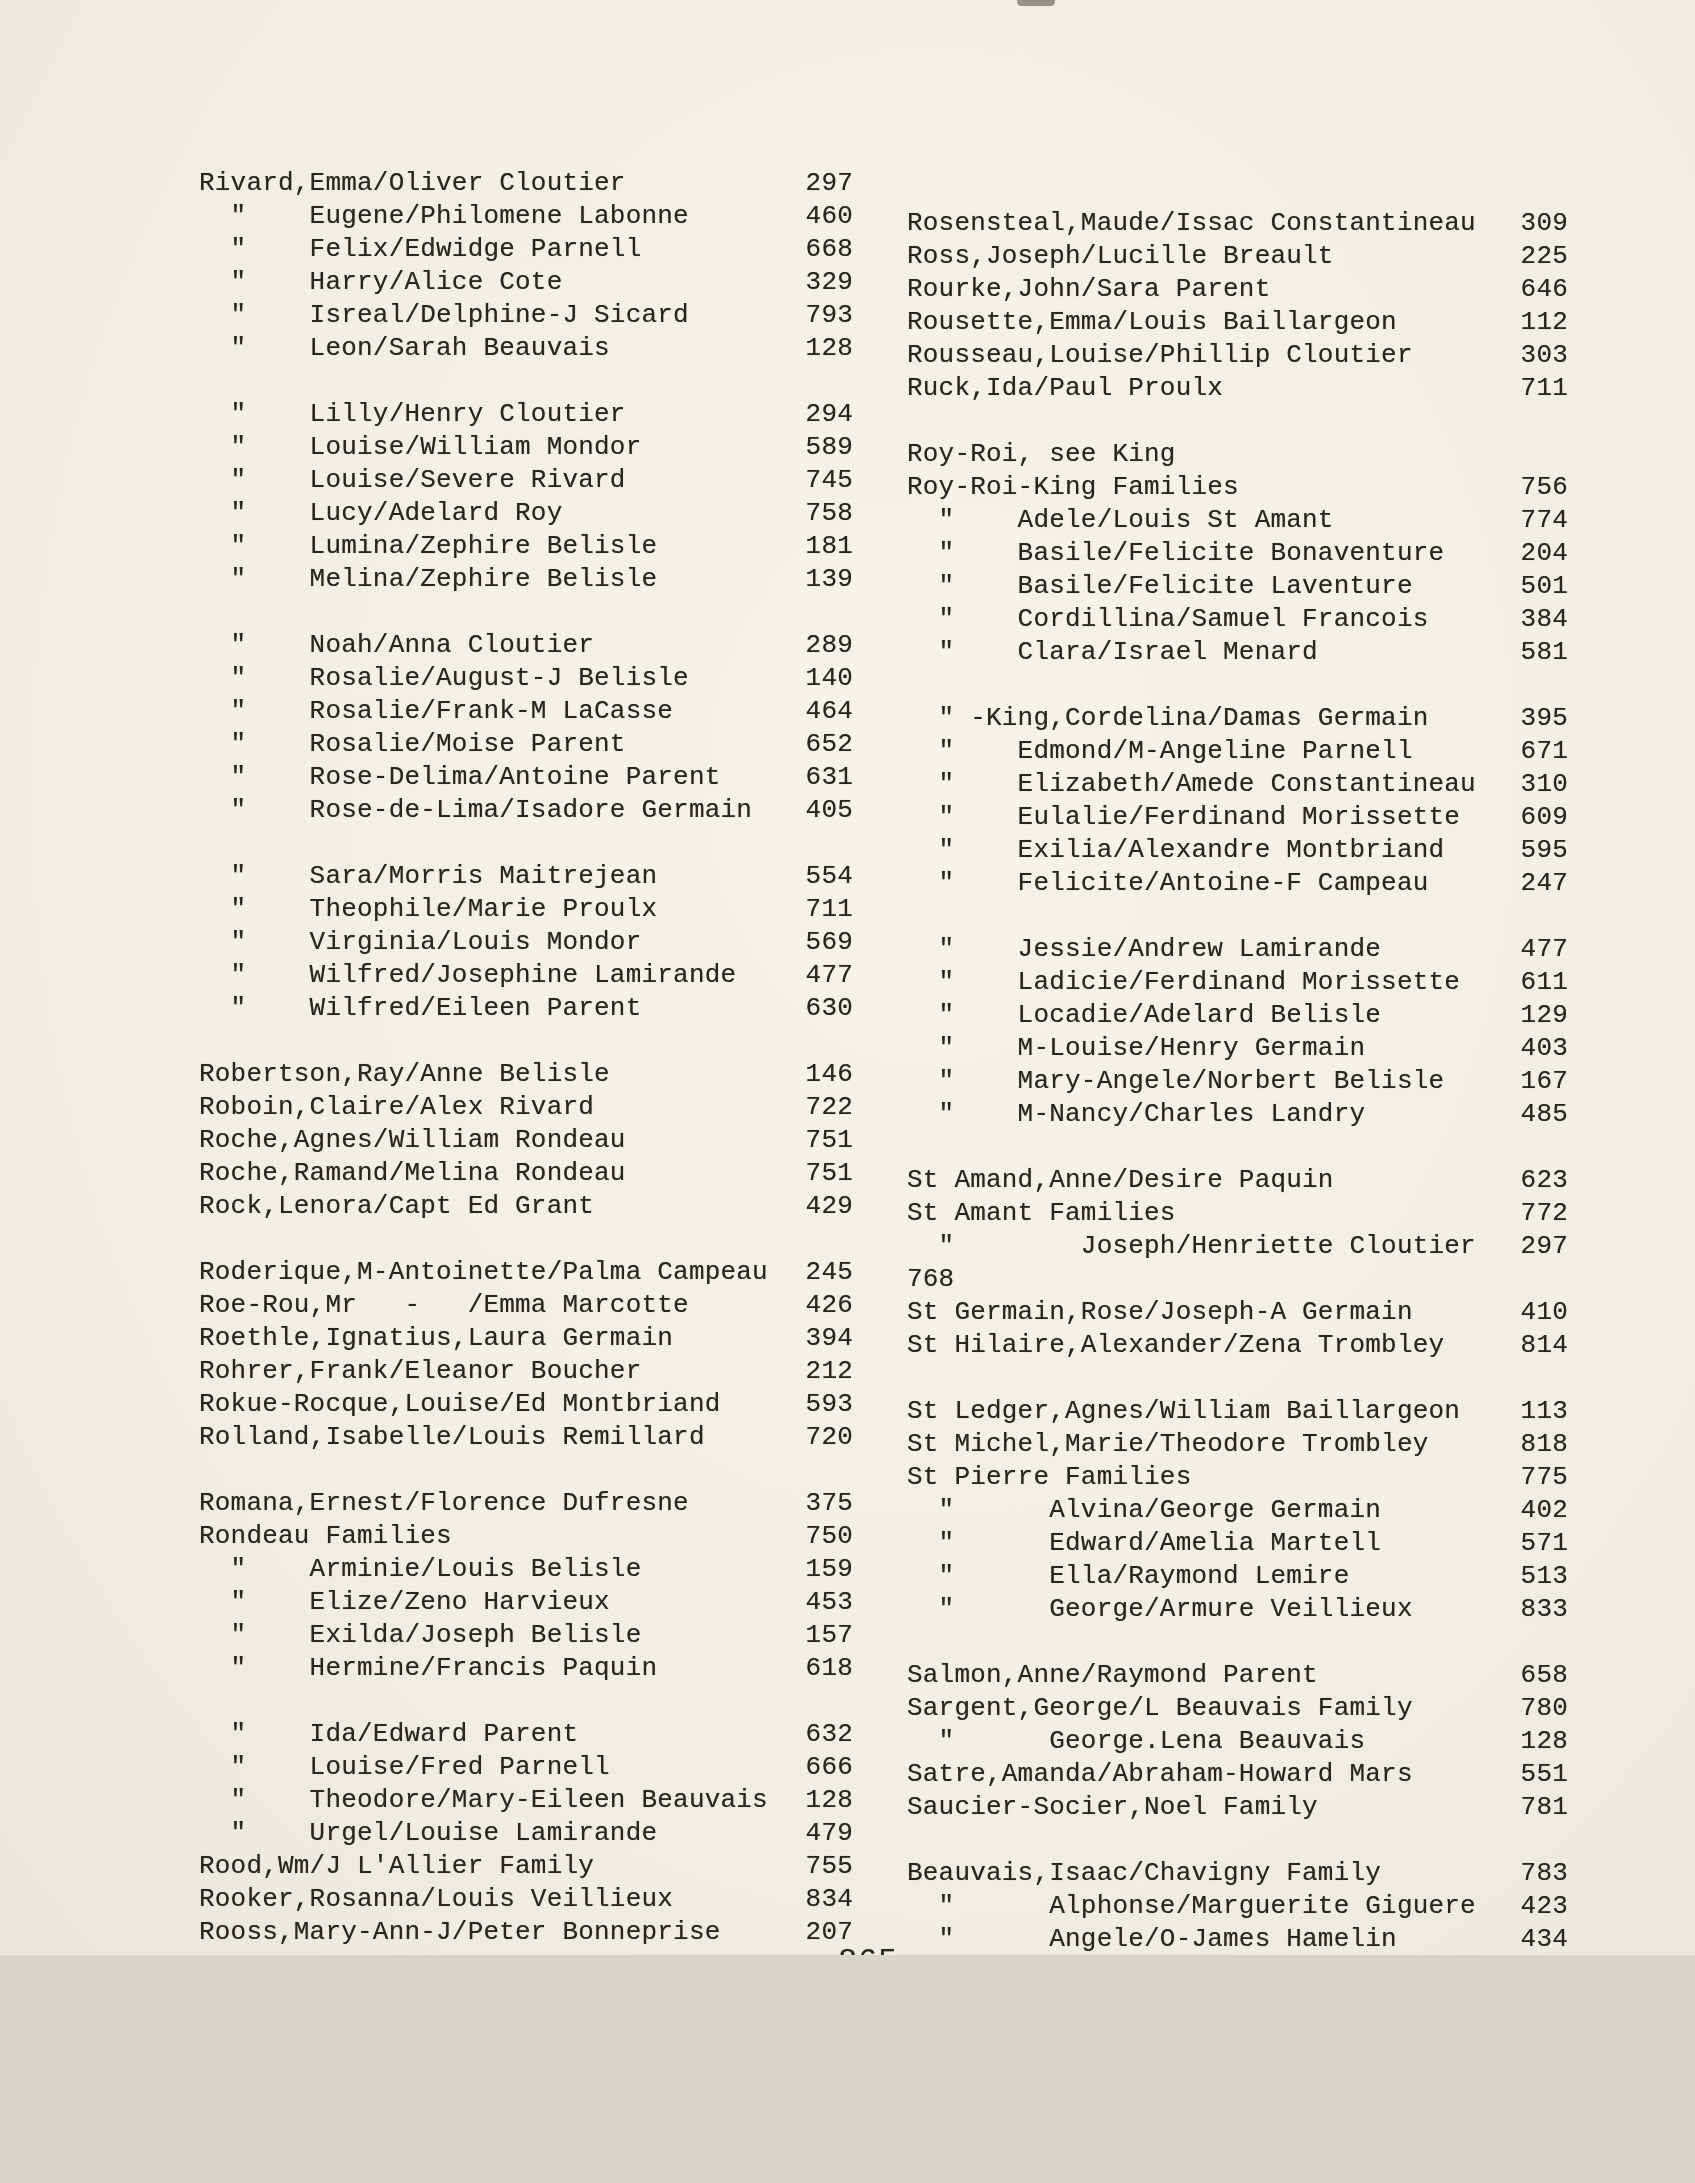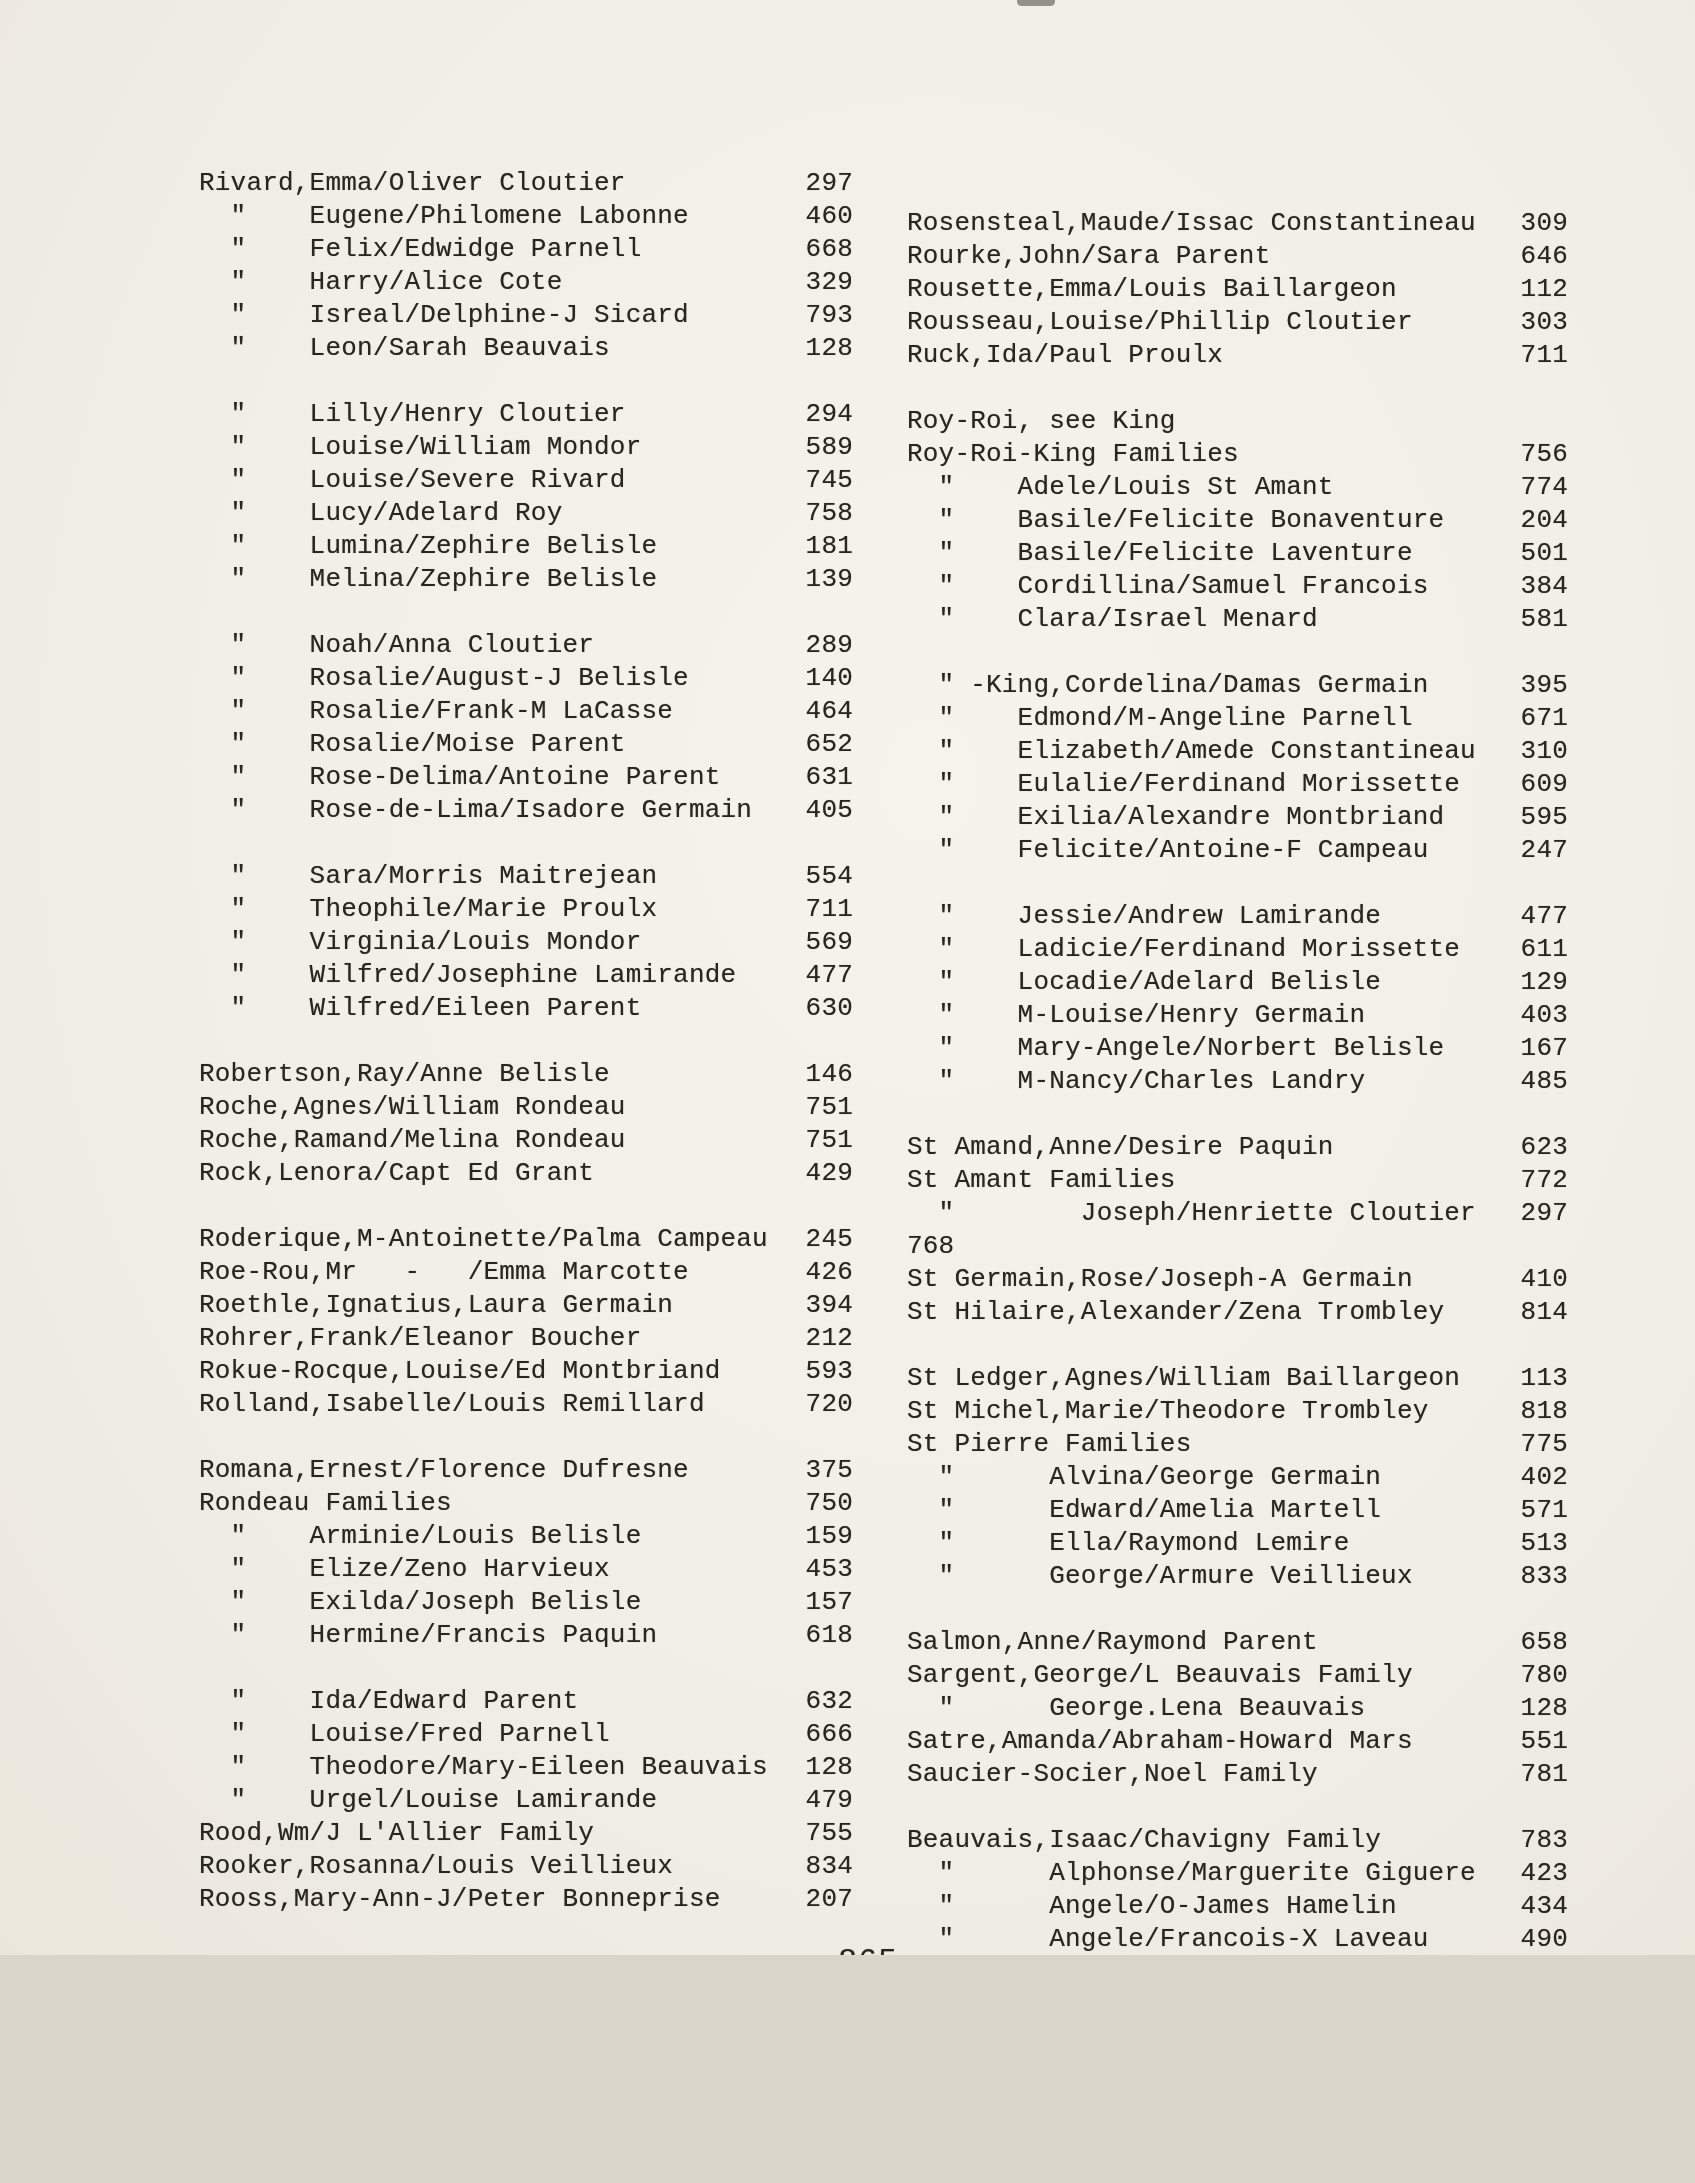--- a/index.html
+++ b/index.html
@@ -197,20 +197,24 @@
   <div class="row">
     <span class="entry-text"></span>
     <span class="entry-num"></span>
   </div>
 
   <div class="row">
     <span class="entry-text">Robertson,Ray/Anne Belisle</span>
     <span class="entry-num">146</span>
   </div>
 
+  <div class="row">
+    <span class="entry-text">Roboin,Claire/Alex Rivard</span>
+    <span class="entry-num">722</span>
+  </div>
 
   <div class="row">
     <span class="entry-text">Roche,Agnes/William Rondeau</span>
     <span class="entry-num">751</span>
   </div>
 
   <div class="row">
     <span class="entry-text">Roche,Ramand/Melina Rondeau</span>
     <span class="entry-num">751</span>
   </div>
@@ -330,20 +334,24 @@
     <span class="entry-text">Rooss,Mary-Ann-J/Peter Bonneprise</span>
     <span class="entry-num">207</span>
   </div>
 </div>
   <div class="col col-right" id="col-right">
   <div class="row">
     <span class="entry-text">Rosensteal,Maude/Issac Constantineau</span>
     <span class="entry-num">309</span>
   </div>
 
+  <div class="row">
+    <span class="entry-text">Ross,Joseph/Lucille Breault</span>
+    <span class="entry-num">225</span>
+  </div>
 
   <div class="row">
     <span class="entry-text">Rourke,John/Sara Parent</span>
     <span class="entry-num">646</span>
   </div>
 
   <div class="row">
     <span class="entry-text">Rousette,Emma/Louis Baillargeon</span>
     <span class="entry-num">112</span>
   </div>

